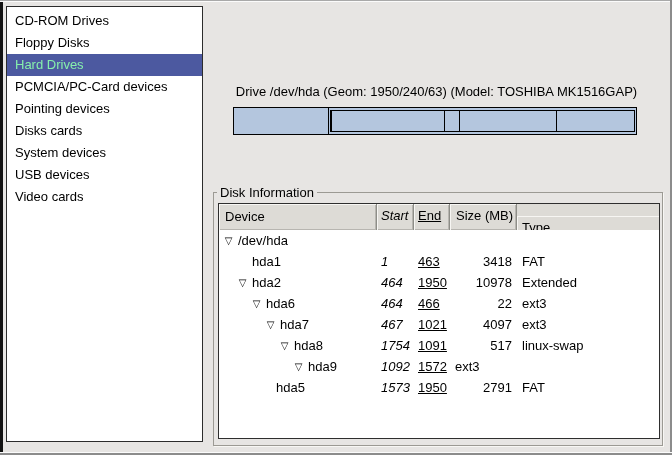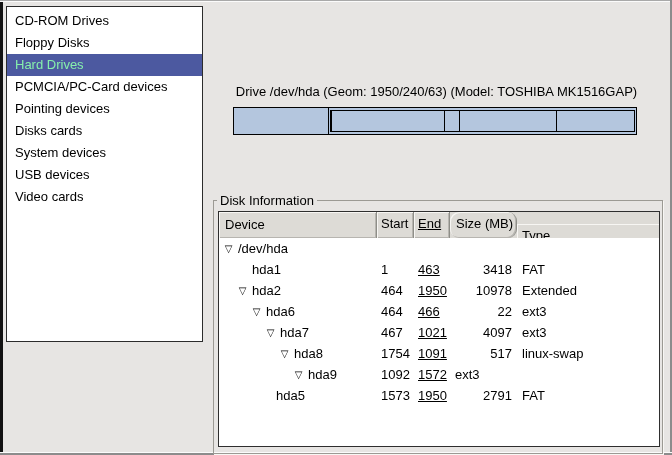--- a/index.html
+++ b/index.html
@@ -17,21 +17,21 @@
     overflow: hidden;
   }
   
   .edge-left  { position:absolute; left:0; top:0; bottom:0; width:3px; background:#121212; }
   .edge-top   { position:absolute; left:0; top:0; right:0; height:1px; background:#a9a9a9; box-shadow:0 1px 0 #fbfbfb; }
   .edge-right { position:absolute; right:0; top:0; bottom:0; width:2px; background:#8c8c8c; }
   .edge-bottom{ position:absolute; left:0; bottom:0; right:0; height:2px; background:#8c8c8c; box-shadow:0 -1px 0 #fbfbfb; }
 
   
   .device-list {
-    position:absolute; left:6px; top:6px; width:197px; height:336px;
+    position:absolute; left:6px; top:6px; width:197px; height:436px;
     background:#fff;
     border:1px solid #2c2c2c;
     padding-top:3px;
     overflow:hidden;
   }
   .device-item {
     height:22px; line-height:22px;
     padding-left:8px;
     white-space:nowrap;
     cursor:default;
@@ -61,21 +61,21 @@
     position:absolute; left:1px; right:1px; top:2px; bottom:2px;
     border:1px solid #000;
     display:flex;
     background:#b4c6de;
   }
   .part-inner .seg { border-right:1px solid #000; }
   .part-inner .seg:last-child { border-right:none; }
 
   
   .groupbox {
-    position:absolute; left:8px; top:200px; width:450px; height:254px;
+    position:absolute; left:8px; top:192px; width:450px; height:254px;
     border:1px solid #9c9a94;
     box-shadow:1px 1px 0 #f8f7f4;
   }
   .group-label {
     position:absolute; top:-8px; left:3px;
     background:#e7e5e3;
     padding:0 3px;
     line-height:15px;
   }
 
@@ -96,23 +96,23 @@
     box-shadow: inset 1px 1px 0 #f7f6f3, inset -1px -1px 0 #b7b5b0;
     white-space:nowrap;
     overflow:hidden;
     cursor:default;
   }
   .th:last-child { border-right:none; box-shadow: inset 1px 1px 0 #f7f6f3, inset 0 -1px 0 #b7b5b0; margin-top: 12px; }
   .tbody { flex:1 1 auto; background:#fff; overflow:hidden; }
   .trow { display:flex; height:21px; line-height:21px; }
   .c { white-space:nowrap; overflow:hidden; }
   .col-device { width:158px; flex:0 0 158px; display:flex; align-items:center; }
-  .col-start  { width:37px;  flex:0 0 37px;  padding-left:4px; }
+  .col-start  { width:37px;  flex:0 0 37px;  padding-left:4px;font-style:italic; }
   .col-end    { width:36px;  flex:0 0 36px;  padding-left:4px;text-decoration:underline; }
-  .col-size   { width:67px;  flex:0 0 67px;  padding-right:5px; text-align:right;border-radius:9px; }
+  .col-size   { width:67px;  flex:0 0 67px;  padding-right:5px; text-align:right; }
   .col-type   { flex:1 1 auto; padding-left:5px; }
   .exp {
     display:inline-block; width:13px;
     font-size:10px; line-height:21px;
     margin-right:3px;
     text-align:center;
     color:#000;
   }
 </style>
 </head>

